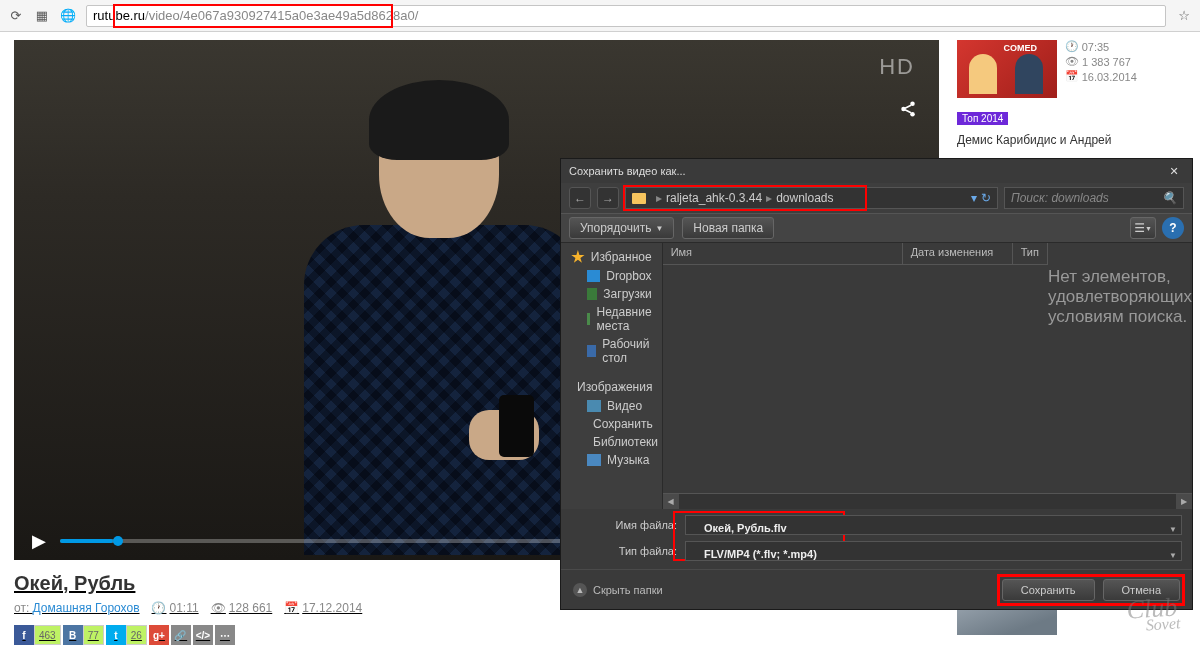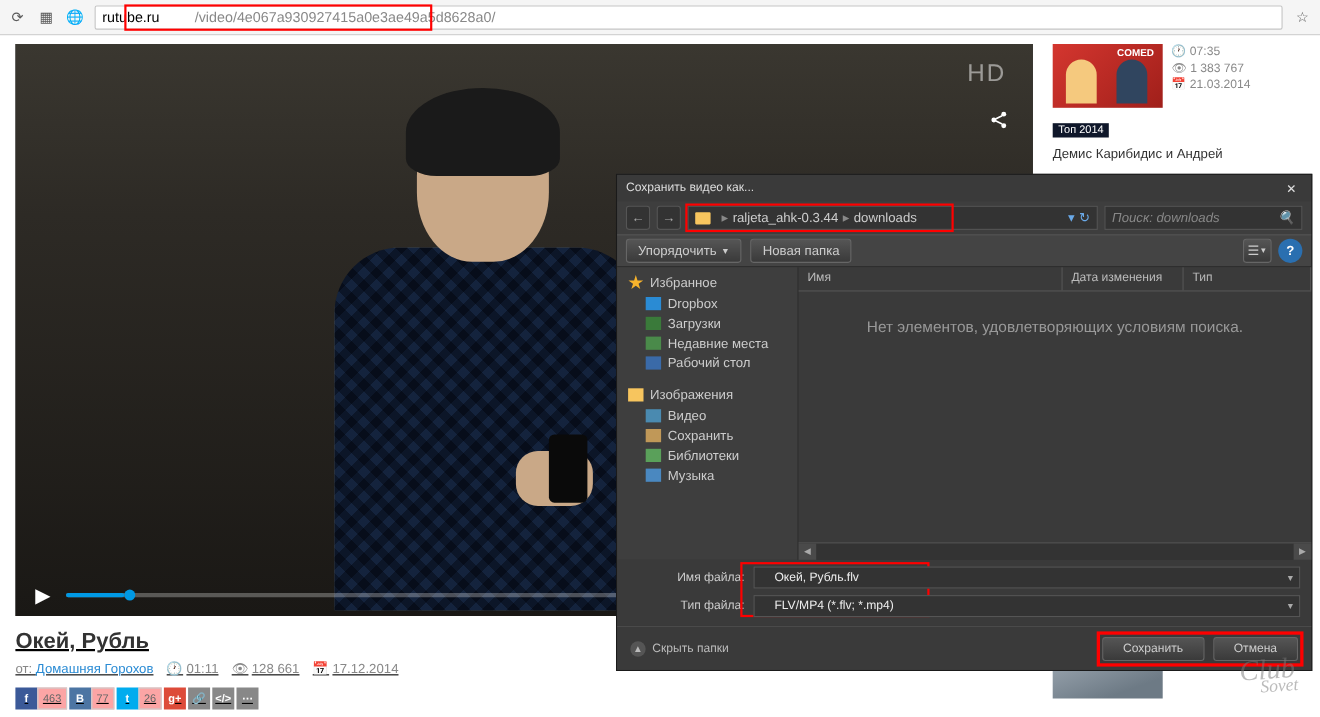--- a/index.html
+++ b/index.html
@@ -4,21 +4,21 @@
 <style>
 * { box-sizing: border-box; margin: 0; padding: 0; }
 body { font-family: Arial, sans-serif; font-size: 13px; background: #fff; width: 1200px; height: 652px; overflow: hidden; position: relative; }
 
 
 .browser-bar { height: 32px; background: #f5f5f5; border-bottom: 1px solid #d0d0d0; display: flex; align-items: center; padding: 0 8px; gap: 10px; }
 .tb-icon { width: 16px; height: 16px; color: #5a5a5a; display: flex; align-items: center; justify-content: center; }
 .url-bar { flex: 1; height: 22px; border: 1px solid #c5c5c5; background: #fff; border-radius: 2px; display: flex; align-items: center; padding: 0 6px; font-size: 13px; color: #555; position: relative; }
 .url-highlight { border: 2px solid red; position: absolute; left: 26px; top: -2px; height: 24px; width: 280px; pointer-events: none; }
 .url-start { color: #000; }
-.url-rest { color: #888; margin-left: 32px; }
+.url-rest { color: #888; }
 
 
 .content { display: flex; padding: 8px 14px; gap: 18px; }
 .video-col { width: 925px; }
 .side-col { width: 220px; }
 
 
 .player { width: 925px; height: 520px; background: #282828; position: relative; }
 .video-scene { position: absolute; inset: 0; overflow: hidden; }
 .scene-bg { position: absolute; inset: 0; background: linear-gradient(180deg, #3a3730 0%, #2d2a25 30%, #1a1815 100%); }
@@ -44,32 +44,32 @@
 .meta { padding: 12px 0 6px; text-decoration: underline; }
 .vtitle { font-size: 20px; font-weight: bold; color: #333; margin-bottom: 6px; }
 .vline { display: flex; align-items: center; gap: 12px; color: #888; font-size: 12px; }
 .vline a { color: #2a8bd4; text-decoration: none; }
 .mi { display: inline-flex; align-items: center; gap: 3px; }
 
 
 .share-row { margin-top: 10px; display: flex; gap: 2px; align-items: center; }
 .sb { height: 20px; display: inline-flex; align-items: center; font-size: 10px; color: #fff; }
 .sb-ic { width: 20px; height: 20px; display: flex; align-items: center; justify-content: center; font-weight: bold; }
-.sb-ct { background: #fca5a5; border: 1px solid #ccc; color: #666; height: 20px; padding: 0 4px; display: flex; align-items: center; font-size: 10px; }
+.sb-ct { background: #bef264; border: 1px solid #ccc; color: #666; height: 20px; padding: 0 4px; display: flex; align-items: center; font-size: 10px; }
 .fb { background: #3b5998; } .vk { background: #4c75a3; } .tw { background: #00acee; } .gp { background: #dd4b39; } .gr { background: #888; }
 
 
 .side-card { display: flex; gap: 8px; margin-bottom: 8px; }
 .thumb { width: 100px; height: 58px; background: linear-gradient(135deg,#d4362f,#a01f1a); position: relative; flex-shrink: 0; }
 .thumb2 { width: 100px; height: 58px; background: linear-gradient(160deg,#aeb8c2 0%, #6d7a85 80%); flex-shrink: 0; }
 .thumb-p1 { position: absolute; left: 12px; bottom: 4px; width: 28px; height: 40px; background: #f5c97e; border-radius: 15px 15px 0 0; }
 .thumb-p2 { position: absolute; right: 14px; bottom: 4px; width: 28px; height: 40px; background: #30455f; border-radius: 15px 15px 0 0; }
-.thumb-txt { position: absolute; right: 8px; top: 3px; color: #fff; font-size: 9px; font-weight: bold; }
+.thumb-txt { position: absolute; right: 20px; top: 3px; color: #fff; font-size: 9px; font-weight: bold; }
 .side-meta { color: #888; font-size: 11px; display: flex; flex-direction: column; gap: 2px; }
-.badge { display: inline-block; background: #0f172a; color: #fff; font-size: 10px; padding: 1px 5px; margin-top: 6px; }
+.badge { display: inline-block; background: #6d28d9; color: #fff; font-size: 10px; padding: 1px 5px; margin-top: 6px; }
 .side-title { font-size: 12px; color: #333; margin-top: 8px; }
 
 
 .dialog { position: absolute; left: 560px; top: 158px; width: 633px; height: 452px; background: #3a3a3a; border: 1px solid #1a1a1a; display: flex; flex-direction: column; color: #ccc; font-size: 12px; }
 .dlg-title { height: 24px; padding: 0 8px; display: flex; align-items: center; justify-content: space-between; background: #3a3a3a; color: #ddd; font-size: 11px; }
 .dlg-close { width: 20px; text-align: center; cursor: pointer; }
 .dlg-nav { height: 30px; display: flex; align-items: center; padding: 0 8px; gap: 6px; background: #3e3e3e; }
 .nav-btn { width: 22px; height: 22px; background: #333; border: 1px solid #555; border-radius: 3px; display: flex; align-items: center; justify-content: center; color: #aaa; }
 .crumb { flex: 1; height: 22px; background: #333; border: 1px solid #555; display: flex; align-items: center; padding: 0 6px; position: relative; }
 .crumb-folder { width: 14px; height: 11px; background: #f7c55e; border-radius: 1px; margin-right: 6px; }
@@ -96,33 +96,33 @@
 .sic.dl { background: #3a7a3a; }
 .sic.rec { background: #4a8a4a; }
 .sic.desk { background: #3a6aa8; }
 .sic.lib { background: #f7c55e; }
 .sic.vid { background: #4a8ab0; }
 .sic.doc { background: #c09858; }
 .sic.img { background: #5aa05a; }
 .sic.mus { background: #4a88c0; }
 .sic.home { background: #4a7aa0; border-radius: 50%; }
 
-.dlg-main { flex: 1; display: flex; flex-direction: column; background: #3a3a3a; position: relative; }
+.dlg-main { flex: 1; display: flex; background: #3a3a3a; position: relative; }
 .col-head { height: 22px; display: flex; border-bottom: 1px solid #555; color: #bbb; font-size: 11px; }
 .col-head > div { padding: 3px 8px; border-right: 1px solid #555; }
 .ch-name { width: 240px; } .ch-date { width: 110px; } .ch-type { flex: 1; }
-.empty-msg { text-align: center; color: #999; padding: 24px 0; font-size: 14px; }
+.empty-msg { color: #999; padding: 24px 0; font-size: 17px; }
 .dlg-scroll { position: absolute; left: 0; right: 0; bottom: 0; height: 16px; background: #333; border-top: 1px solid #555; }
 .dlg-scroll .sbtn { position: absolute; top: 0; bottom: 0; width: 16px; background: #4a4a4a; display: flex; align-items: center; justify-content: center; font-size: 8px; color: #aaa; }
 .dlg-scroll .sbtn.l { left: 0; } .dlg-scroll .sbtn.r { right: 0; }
 
 .dlg-fields { background: #3a3a3a; padding: 6px 10px 8px; display: flex; flex-direction: column; gap: 6px; position: relative; }
 .fld-row { display: flex; align-items: center; gap: 8px; }
 .fld-lbl { width: 106px; text-align: right; color: #ccc; font-size: 11px; }
-.fld-input { flex: 1; height: 20px; background: #333; border: 1px solid #555; color: #eee; padding: 0 18px; display: flex; align-items: center; font-size: 11px; position: relative; }
+.fld-input { flex: 1; height: 20px; background: #333; border: 1px solid #555; color: #eee; padding: 0 18px; display: flex; align-items: flex-end; font-size: 11px; position: relative; font-weight: bold; }
 .fld-dd { position: absolute; right: 4px; font-size: 8px; color: #aaa; }
 .fld-hl { position: absolute; left: 112px; top: 2px; width: 172px; height: 50px; border: 2px solid red; pointer-events: none; }
 
 .dlg-bottom { height: 40px; display: flex; align-items: center; padding: 0 12px; background: #3a3a3a; border-top: 1px solid #4a4a4a; }
 .fold-toggle { display: flex; align-items: center; gap: 6px; color: #bbb; font-size: 11px; }
 .fold-ic { width: 14px; height: 14px; border-radius: 50%; background: #555; display: flex; align-items: center; justify-content: center; font-size: 9px; }
 .dlg-btns { margin-left: auto; display: flex; gap: 8px; position: relative; }
 .dlg-btns .hl { position: absolute; left: -5px; top: -5px; right: -5px; bottom: -5px; border: 3px solid red; pointer-events: none; }
 .dbtn { height: 22px; padding: 0 18px; background: linear-gradient(#555,#3a3a3a); border: 1px solid #666; border-radius: 3px; display: flex; align-items: center; cursor: pointer; font-size: 11px; }
 
@@ -234,21 +234,21 @@
         <span class="mi">
             <span>🕐</span>
             <span>07:35</span>
           </span>
         <span class="mi">
             <span>👁</span>
             <span>1 383 767</span>
           </span>
         <span class="mi">
             <span>📅</span>
-            <span>21.03.2014</span>
+            <span>16.03.2014</span>
           </span>
       </div>
     </div>
     <div><span class="badge">Топ 2014</span></div>
     <div class="side-title">Демис Карибидис и Андрей</div>
 
     <div style="height:430px"></div>
 
     <div class="side-card">
       <div class="thumb2"></div>

